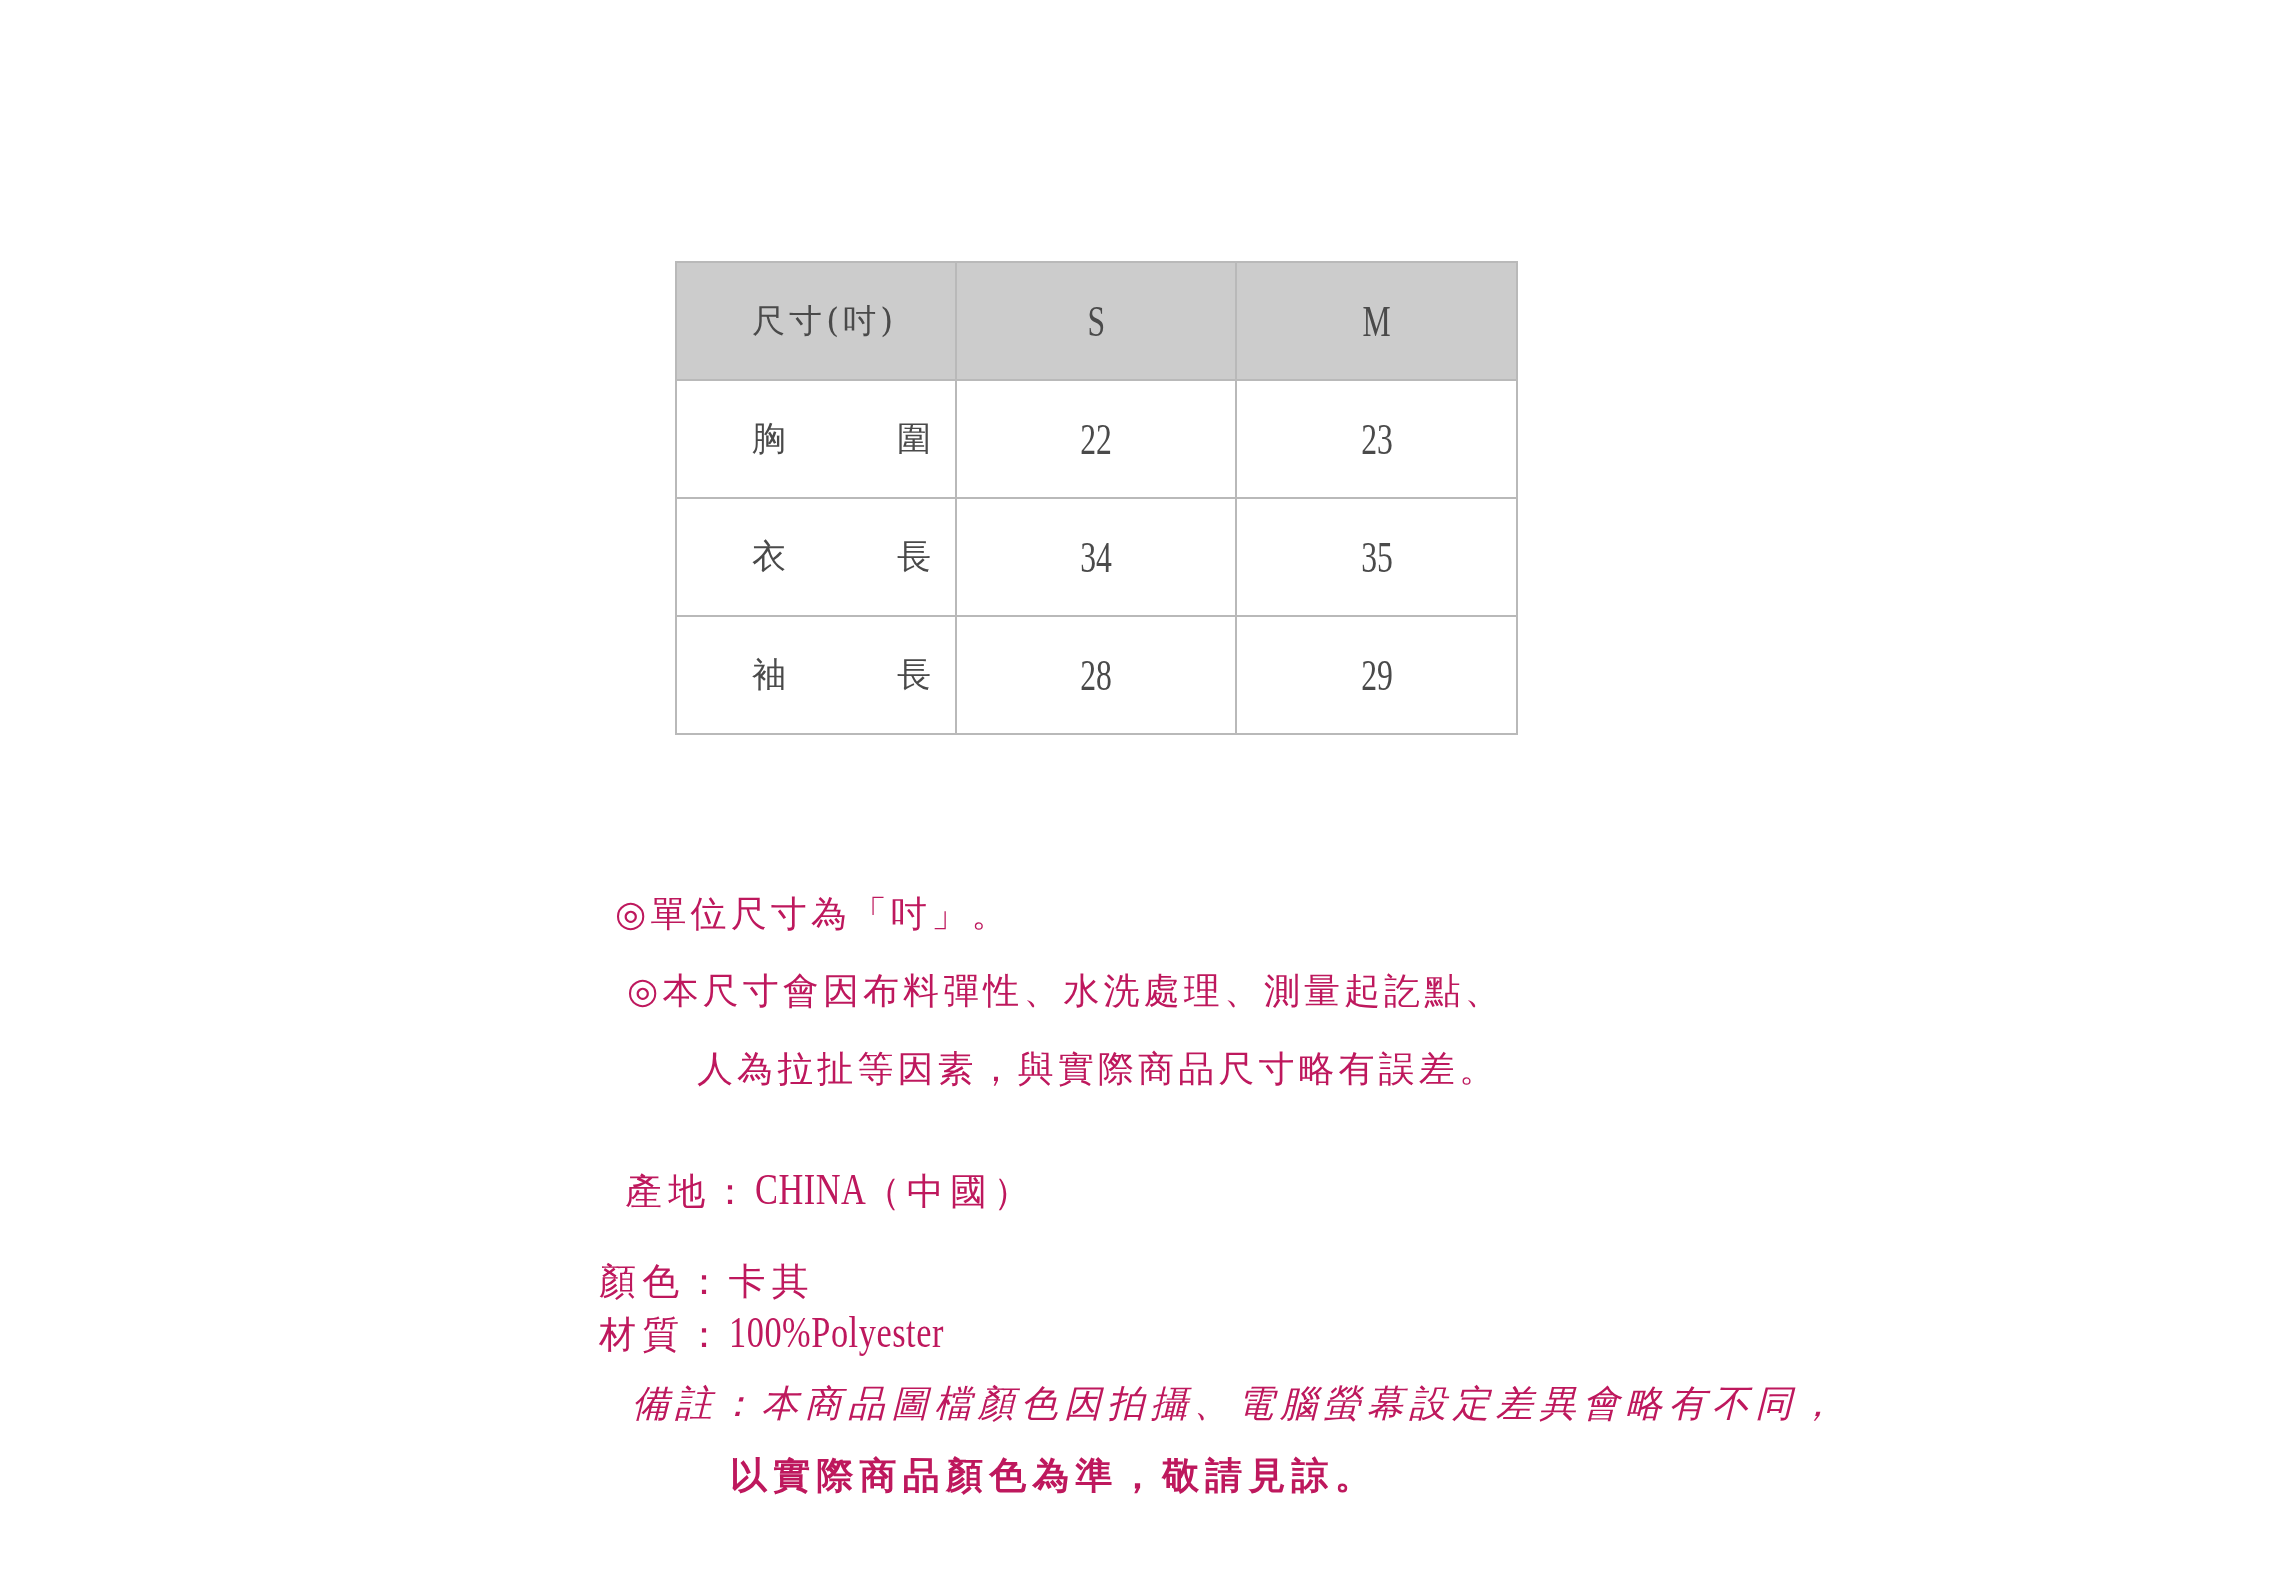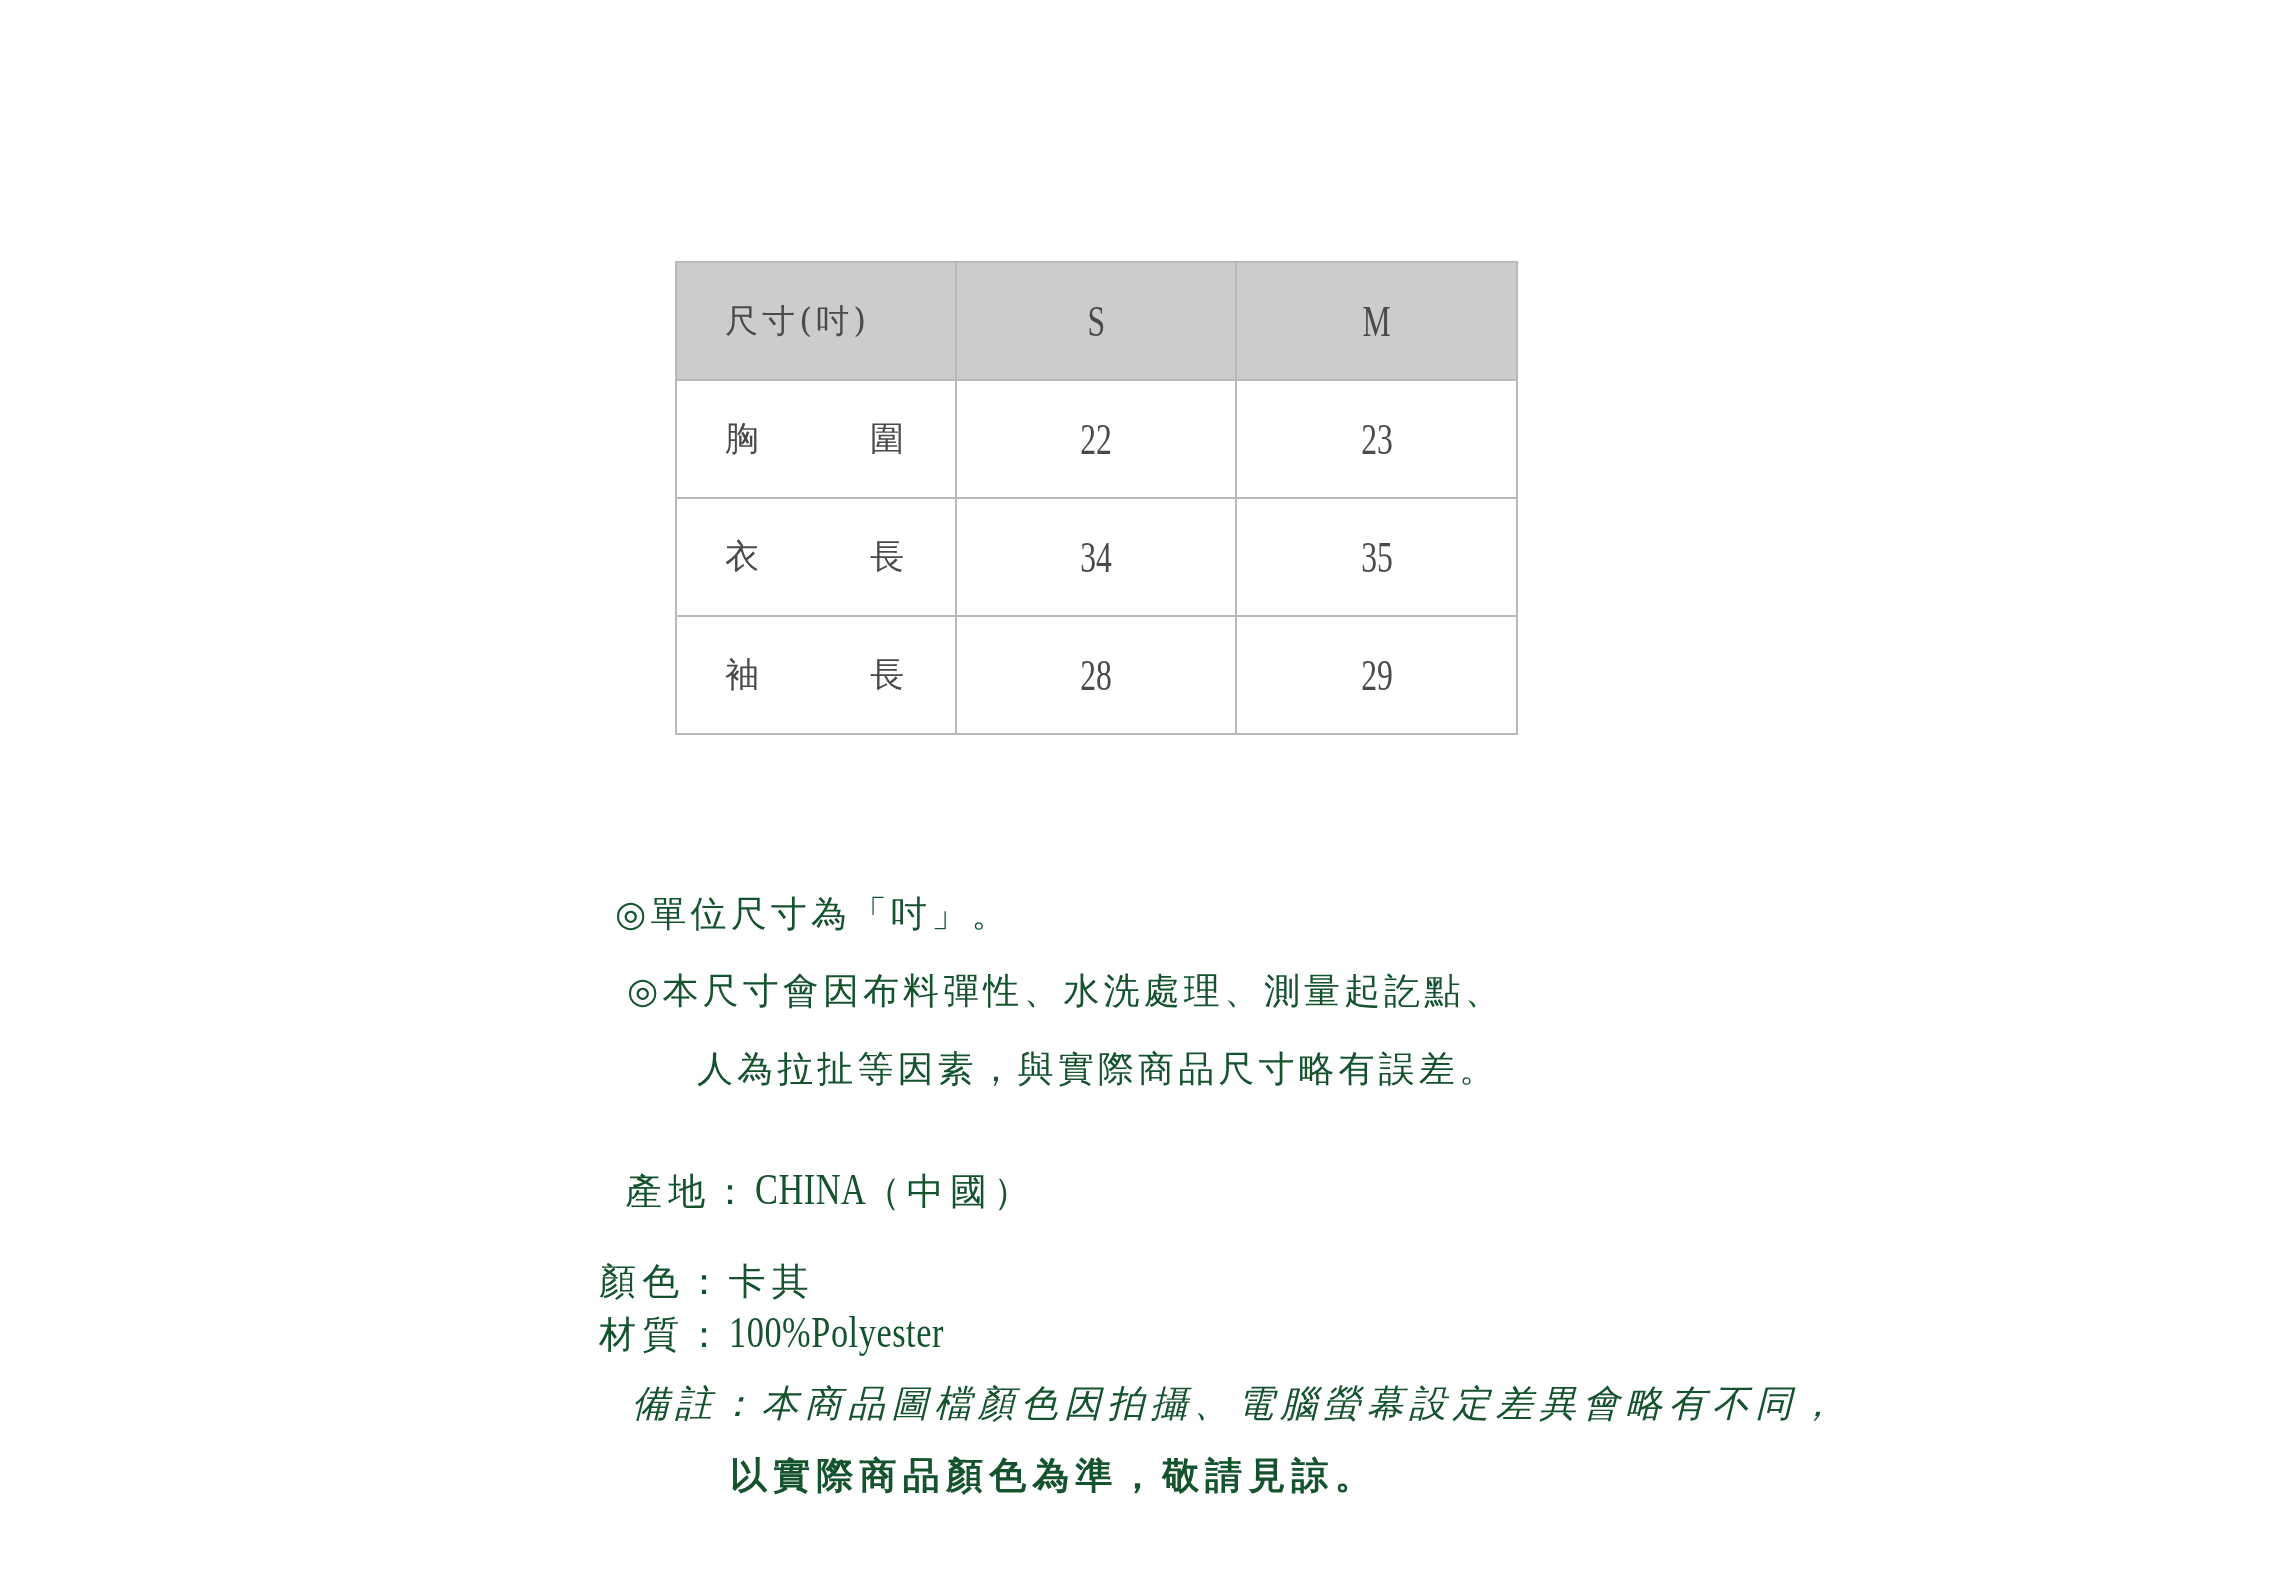--- a/index.html
+++ b/index.html
@@ -14,30 +14,30 @@
   .size-table td, .size-table th {
     border: 2.1px solid #b9b9b9;
     height: 116px; padding: 0;
     color: #4a4a4a; font-weight: normal;
     font-size: 34px; vertical-align: middle;
   }
   .size-table col.c0 { width: 280px; }
   .size-table col.c1 { width: 280px; }
   .size-table col.c2 { width: 281px; }
   .size-table thead th { background: #cccccc; }
-  .size-table th.label-cell, .size-table td.label-cell { text-align: left; }
+  .size-table th.label-cell, .size-table td.label-cell { text-align: left; padding-left: 27px; }
   .size-table .num { text-align: center; font-family: "Liberation Serif", serif; }
   .size-table .num span { display: inline-block; transform: scaleX(0.72); font-size: 44px; }
   .hdr-label { padding-left: 48px; letter-spacing: 4.1px; font-size: 33px; }
   .row-label { display: flex; justify-content: space-between; width: 179px; padding-left: 48px; font-size: 34px; }
 
   
   .text-line {
     position: absolute; white-space: nowrap;
-    color: #14532d; font-size: 36px; letter-spacing: 4.1px; line-height: 41px;
+    color: #be185d; font-size: 36px; letter-spacing: 4.1px; line-height: 41px;
   }
   .info-line { letter-spacing: 6.2px; font-size: 37px; }
   .latin { font-family: "Liberation Serif", serif; display: inline-block;
            transform: scaleX(0.78); transform-origin: left center; letter-spacing: 0.7px; font-size: 44px; }
   .latin-wrap { display: inline-block; }
 </style>
 </head>
 <body>
 
 <table class="size-table">

